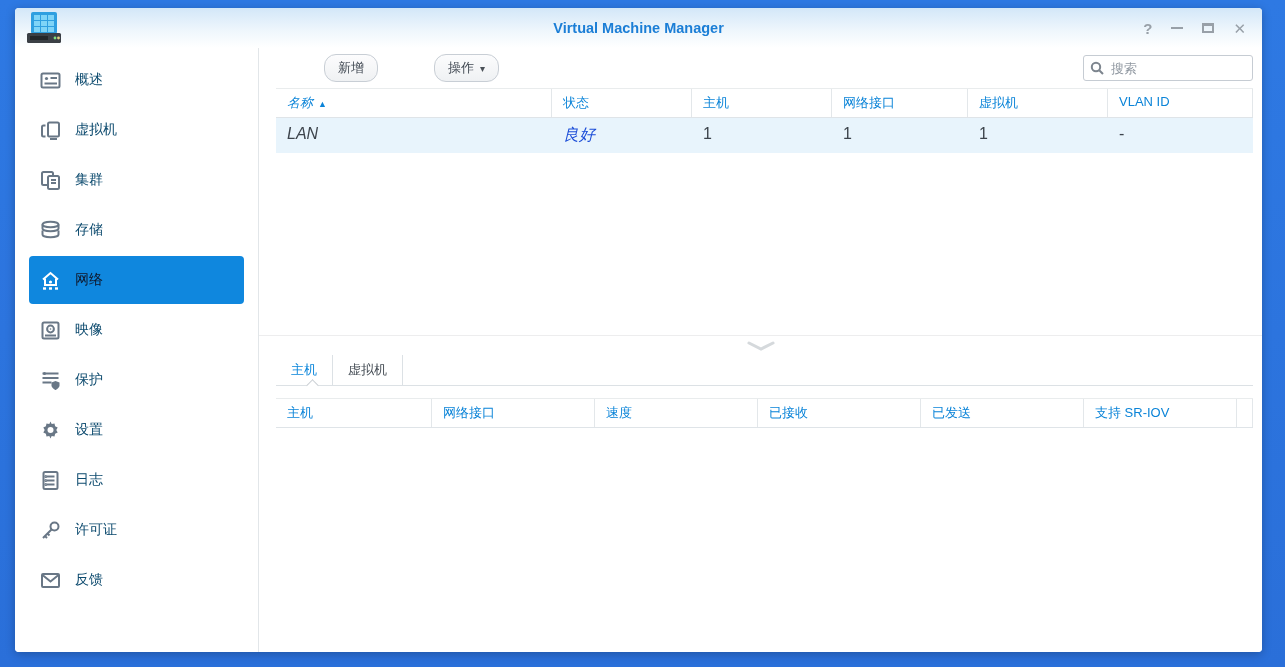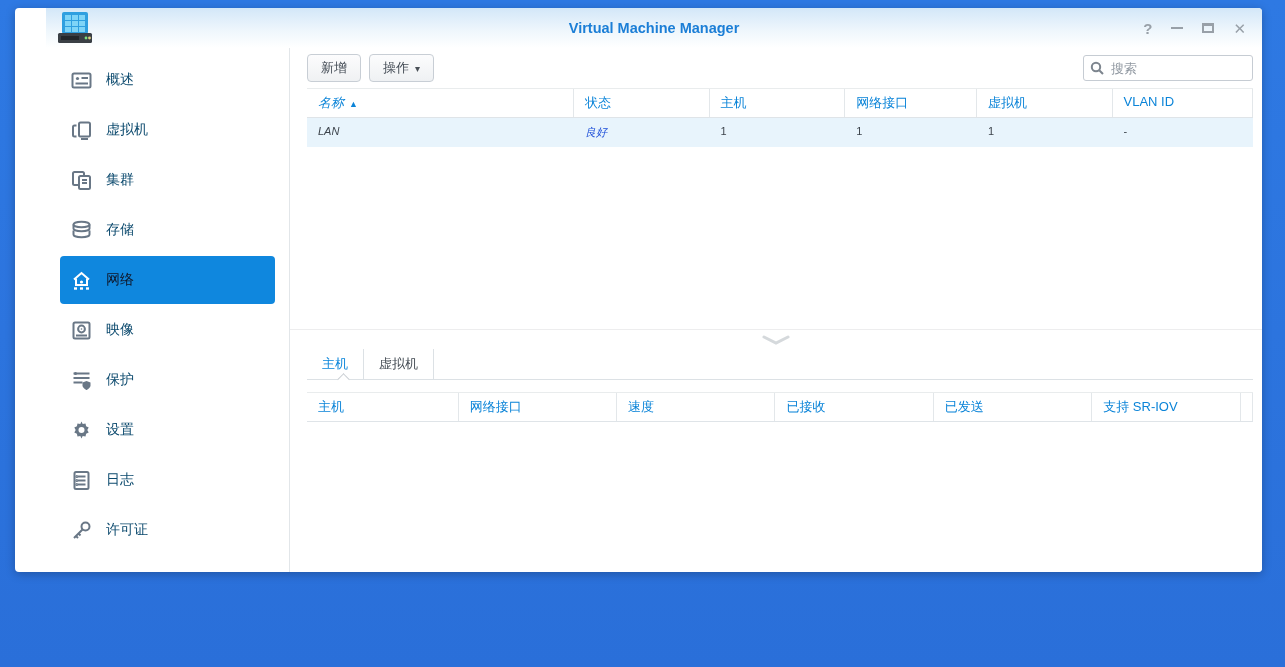--- a/index.html
+++ b/index.html
@@ -1,22 +1,22 @@
 <!DOCTYPE html>
 <html><head>
 <meta charset="utf-8">
 <style>
   * { margin:0; padding:0; box-sizing:border-box; }
   html,body { width:1285px; height:667px; overflow:hidden;
     font-family:"Liberation Sans","DejaVu Sans",sans-serif; }
   body { background:linear-gradient(180deg,#2e79e3,#2a6fd9); position:relative; }
 
-  .window { position:absolute; left:15px; top:8px; width:1247px; height:564px;
+  .window { position:absolute; left:15px; top:8px; width:1247px; height:644px;
     background:#fff; border-radius:4px; overflow:hidden; display:flex; flex-direction:column;
-    box-shadow:0 2px 10px rgba(0,0,0,.25);padding-left:31px; }
+    box-shadow:0 2px 10px rgba(0,0,0,.25); }
 
   
   .titlebar { height:40px; flex:0 0 40px; position:relative;
     background:linear-gradient(180deg,#d3e7f8 0%,#eef6fc 55%,#ffffff 100%);
     display:flex; align-items:center; justify-content:center; }
   .app-icon { position:absolute; left:10px; top:3px; width:38px; height:34px; }
   .title { color:#1b7ed6; font-weight:bold; font-size:14.5px; }
   .win-controls { position:absolute; right:16px; top:0; height:40px;
     display:flex; align-items:center; gap:19px; color:#98a0a8; }
   .wc { cursor:pointer; font-size:15px; font-weight:bold; line-height:1; display:flex; align-items:center; }
@@ -33,36 +33,36 @@
   .side-item .ic { width:21px; height:21px; color:#697786; flex:0 0 21px; }
   .side-item.active { background:#0f87de; color:#0f172a; }
   .side-item.active .ic { color:#fff; }
   .ic svg { width:100%; height:100%; display:block; }
 
   
   .main { flex:1; display:flex; flex-direction:column; min-width:0; background:#fff; }
 
   .toolbar { height:40px; flex:0 0 40px; display:flex; align-items:center; padding:0 9px 0 17px; gap:8px; }
   .btn { height:28px; padding:0 13px; font-size:13px; color:#414953;
-    background:linear-gradient(180deg,#fcfcfd,#eff1f3); border:1px solid #c8ced5; border-radius:4px;
-    display:flex; align-items:center; gap:6px; cursor:pointer; }
+    background:linear-gradient(180deg,#fcfcfd,#eff1f3); border:1px solid #c8ced5; border-radius:12px;
+    display:flex; align-items:center; gap:6px; cursor:pointer;margin-left:48px; }
   .caret { font-size:10px; color:#4a5157; }
   .searchbox { margin-left:auto; position:relative; width:170px; height:26px; }
   .searchbox input { width:100%; height:100%; border:1px solid #c6ccd3; border-radius:3px;
     padding:0 6px 0 27px; font-size:13px; color:#4c1d95; outline:none; }
   .searchbox input::placeholder { color:#8f97a0; }
   .search-ic { position:absolute; left:7px; top:6px; width:14px; height:14px; color:#7d858e; }
 
   
   .tbl { margin:0 9px 0 17px; }
   .thead { display:flex; border-top:1px solid #e9eced; border-bottom:1px solid #dfe4e8; }
   .th { padding:5px 0 5px 11px; color:#0b84d8; font-size:13px; border-right:1px solid #e3e7ea;
     white-space:nowrap; overflow:hidden; cursor:pointer; }
   .trow { display:flex; cursor:pointer; }
-  .td { padding:7px 0 7px 11px; font-size:11px; color:#3d444c; white-space:nowrap; overflow:hidden; }
+  .td { padding:7px 0 7px 11px; font-size:16px; color:#3d444c; white-space:nowrap; overflow:hidden; }
   .row-selected { background:#e8f4fc; }
   .status-good { color:#1d4ed8;font-style:italic; }
   .sort-ic { font-size:9px; color:#0b84d8; margin-left:5px; }
 
   
   .c0{width:276px;font-style:italic;} .c1{width:140px;} .c2{width:140px;} .c3{width:136px;} .c4{width:140px;} .c5{width:145px;}
   
   .b0{width:156px;} .b1{width:163px;} .b2{width:163px;} .b3{width:163px;} .b4{width:163px;} .b5{width:153px;} .b6{flex:1;}
 
   .top-body { height:182px; flex:0 0 auto; }

